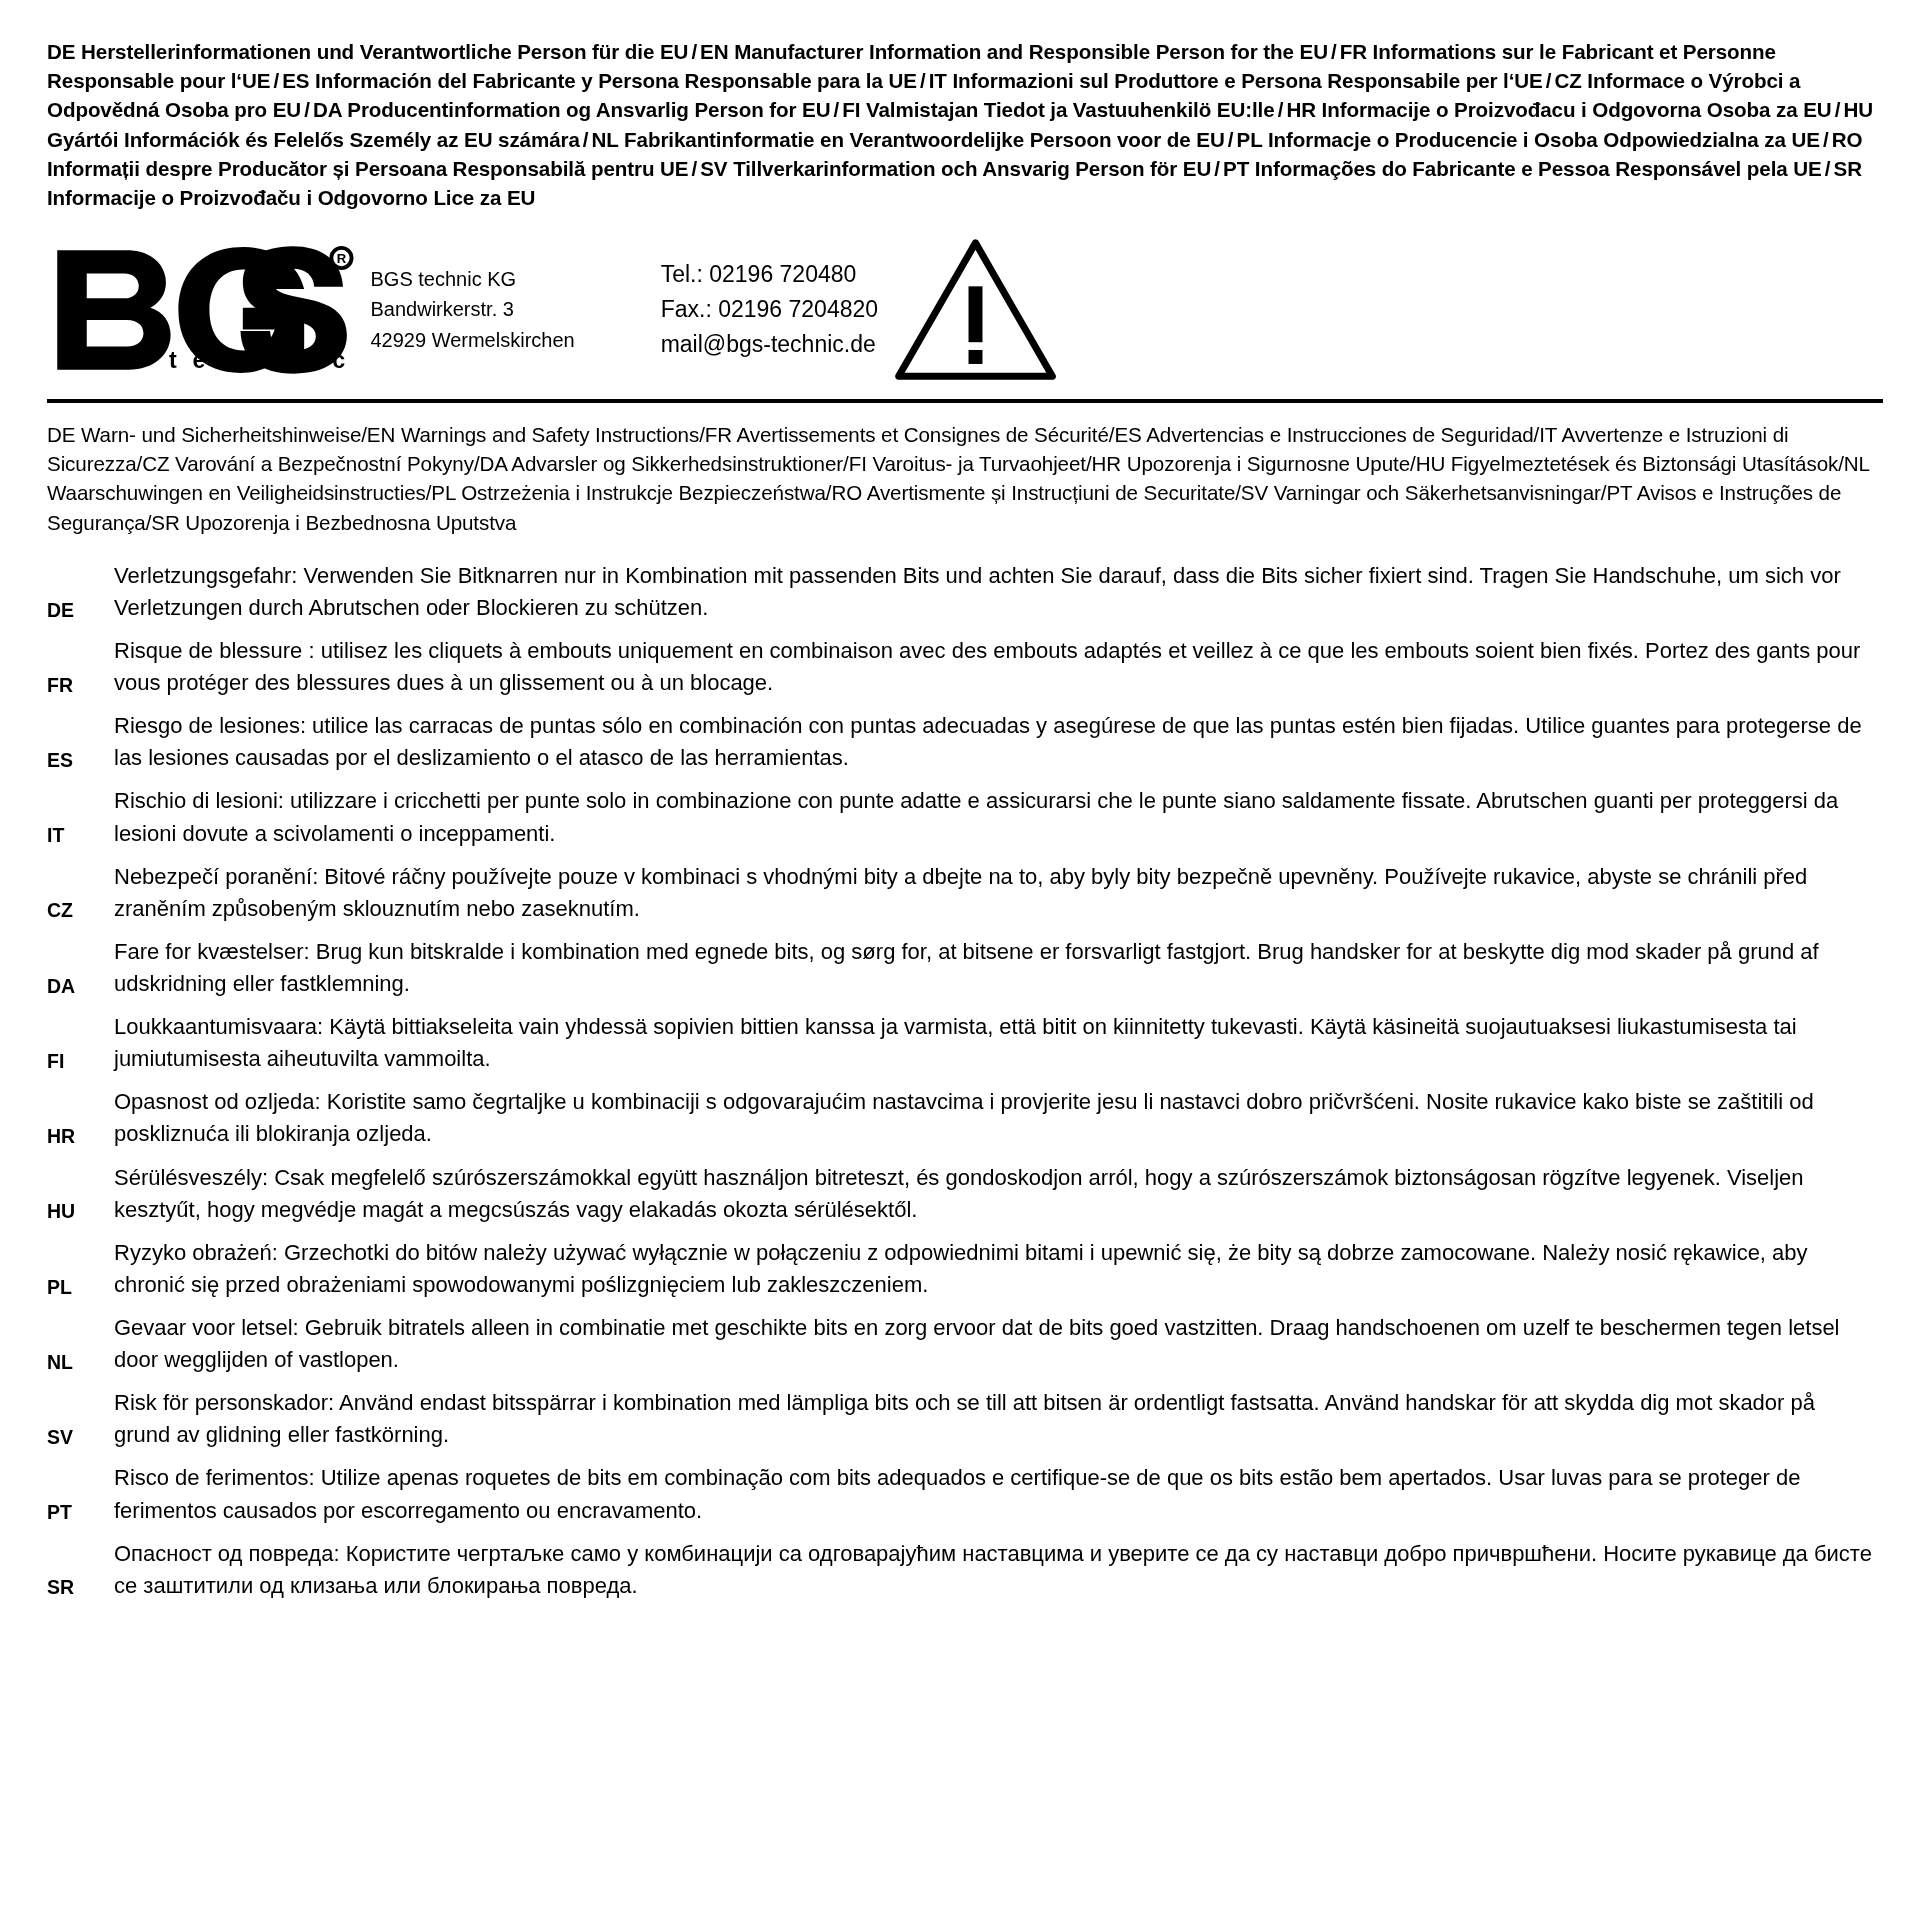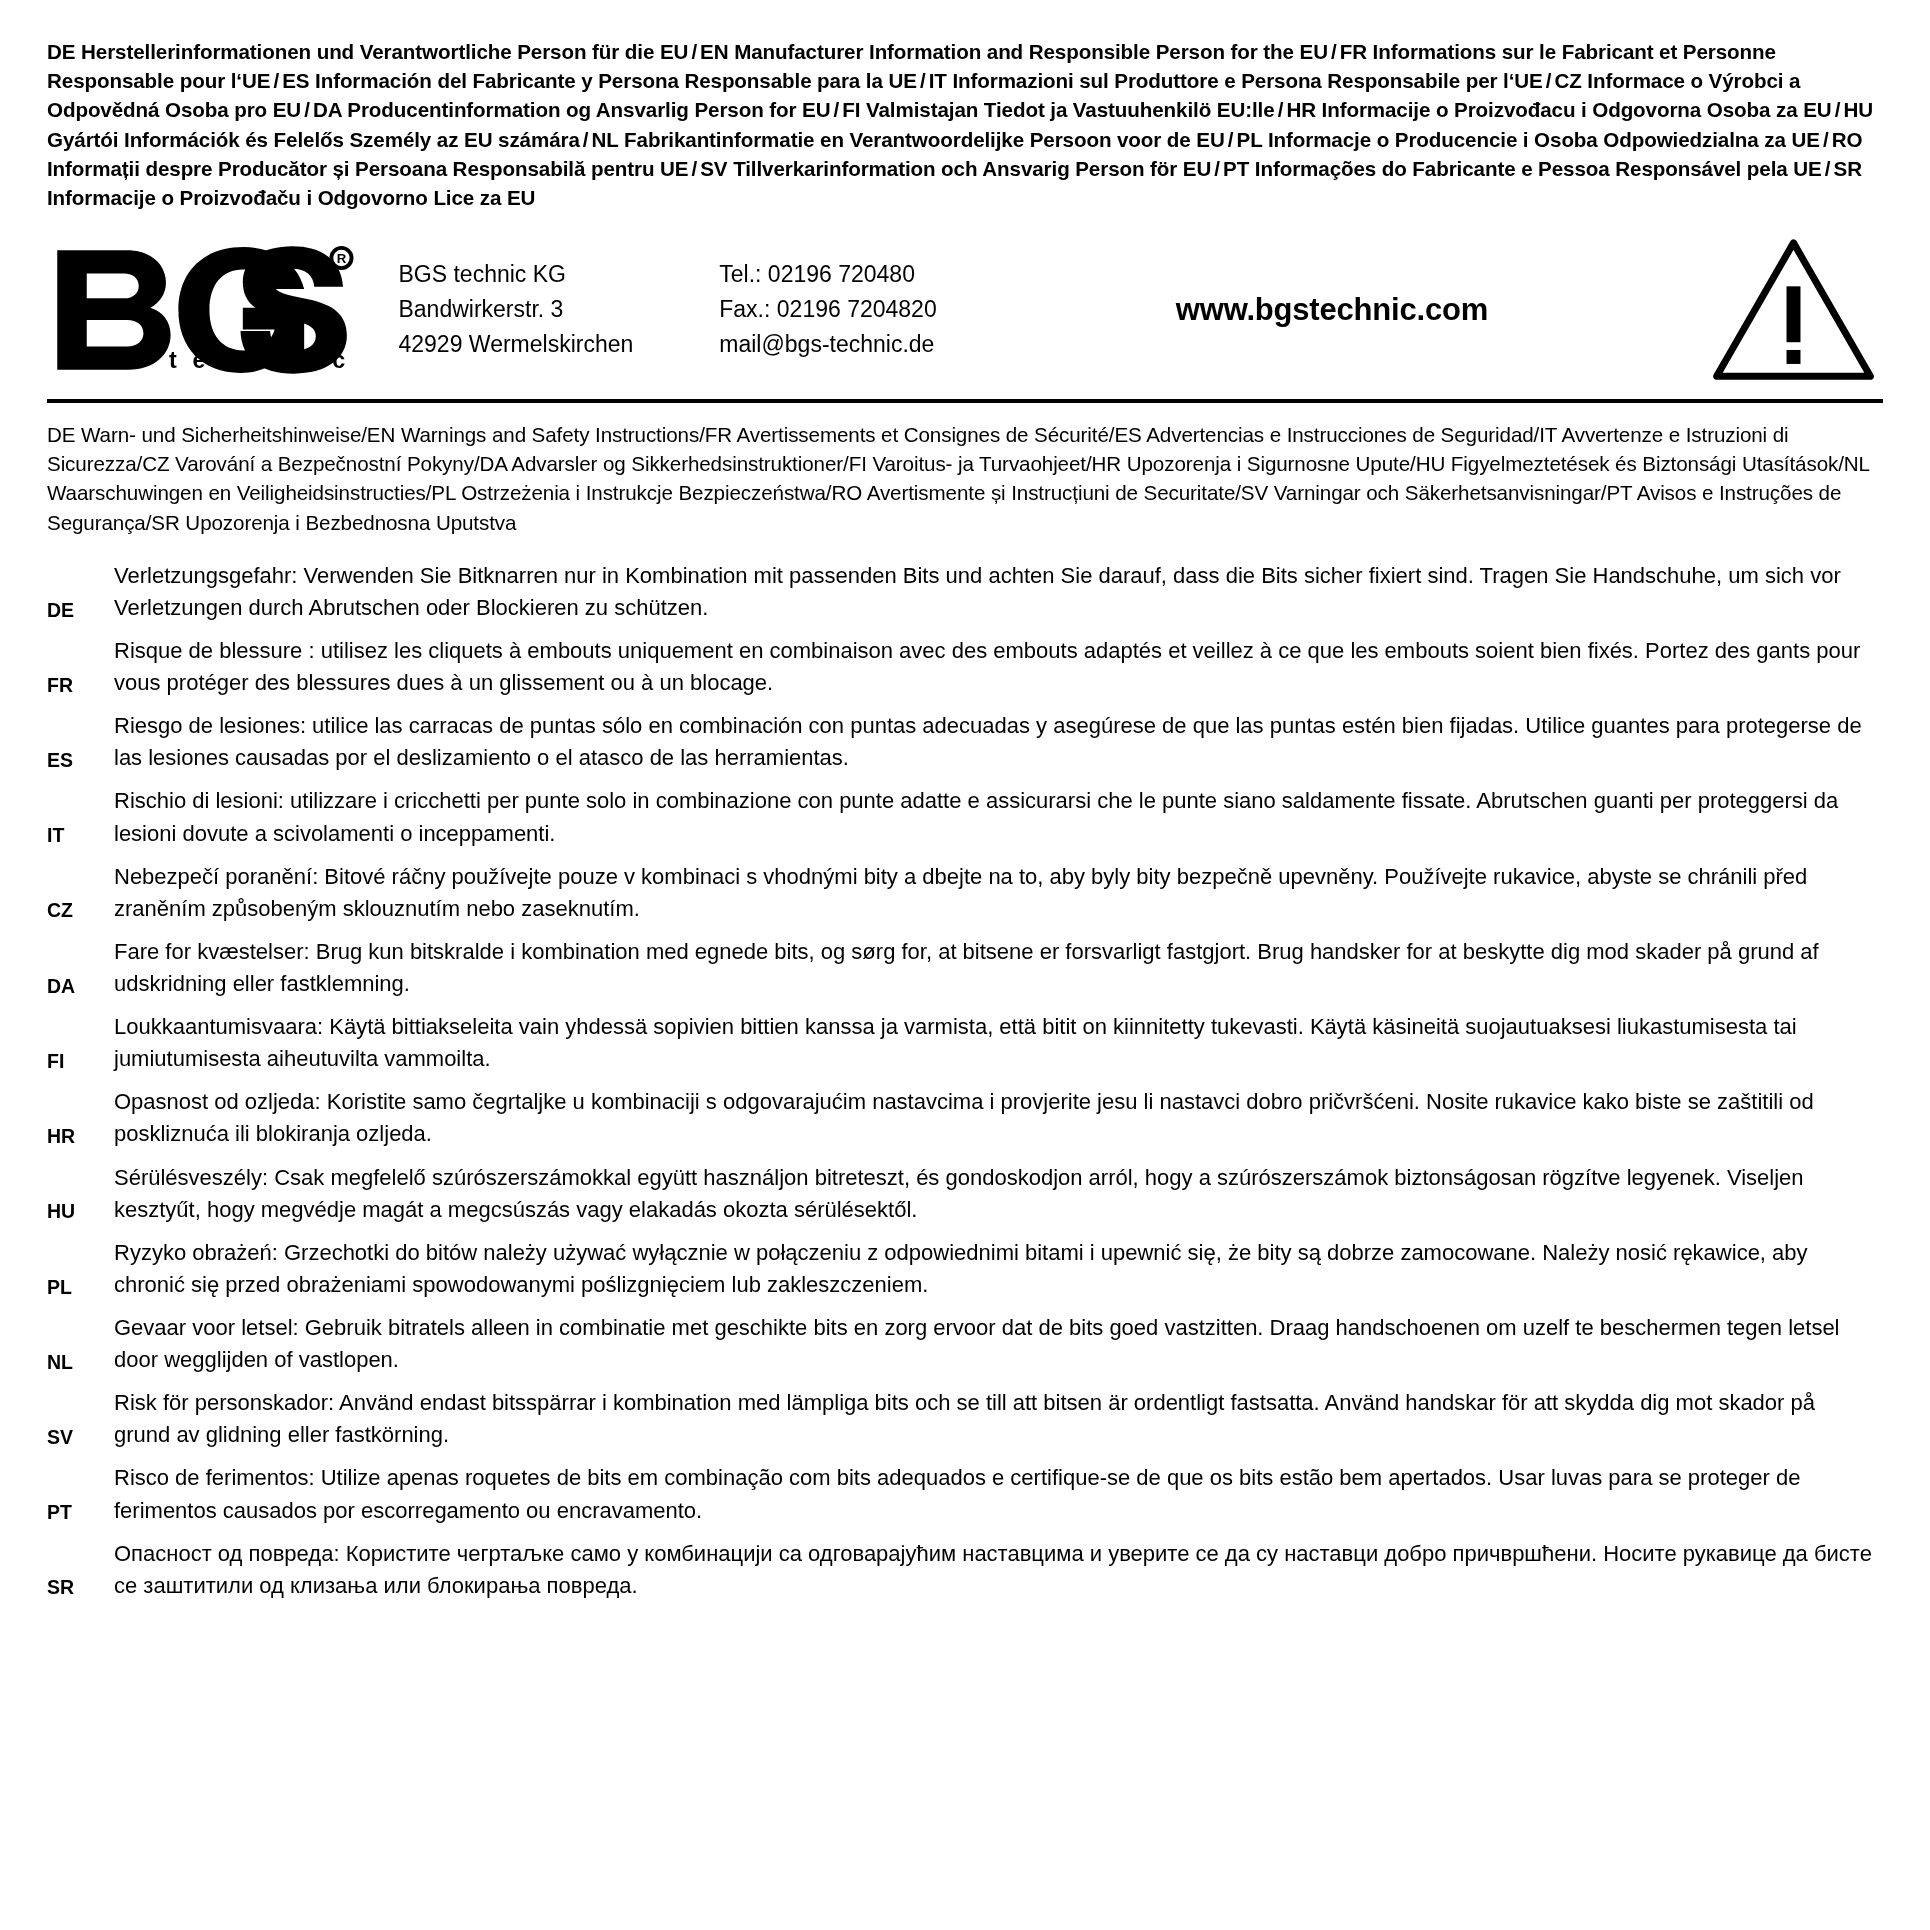--- a/index.html
+++ b/index.html
@@ -46,25 +46,24 @@
   }
   .logo-wrap {
     width: 311px;
     flex: 0 0 311px;
     padding-left: 4.7px;
   }
   .logo-svg { display: block; }
 
   .addr-block {
     flex: 0 0 auto;
-    font-size: 23px;
+    font-size: 20px;
     line-height: 1.52;
     padding-left: 7.8px;
     white-space: nowrap;
-    margin-left: 28px;
   }
   .tel-block {
     flex: 0 0 auto;
     font-size: 23px;
     line-height: 1.52;
     padding-left: 86px;
     white-space: nowrap;
   }
   .web-block {
     flex: 1 1 auto;
@@ -145,21 +144,20 @@
       <div>Bandwirkerstr. 3</div>
       <div>42929 Wermelskirchen</div>
     </div>
 
     <div class="tel-block">
       <div>Tel.: 02196 720480</div>
       <div>Fax.: 02196 7204820</div>
       <div>mail@bgs-technic.de</div>
     </div>
 
-    <div class="web-block">www.bgstechnic.com</div>
 
     <div class="warn-tri">
       <svg width="163" height="144" viewBox="0 0 210 185" xmlns="http://www.w3.org/2000/svg" aria-label="warning triangle">
         <path d="M105 6 L204 178 H6 Z" fill="none" stroke="#000" stroke-width="9" stroke-linejoin="round"></path>
         <rect x="96" y="62" width="18" height="72" fill="#000"></rect>
         <rect x="96" y="144" width="18" height="18" fill="#000"></rect>
       </svg>
     </div>
   </div>
 

